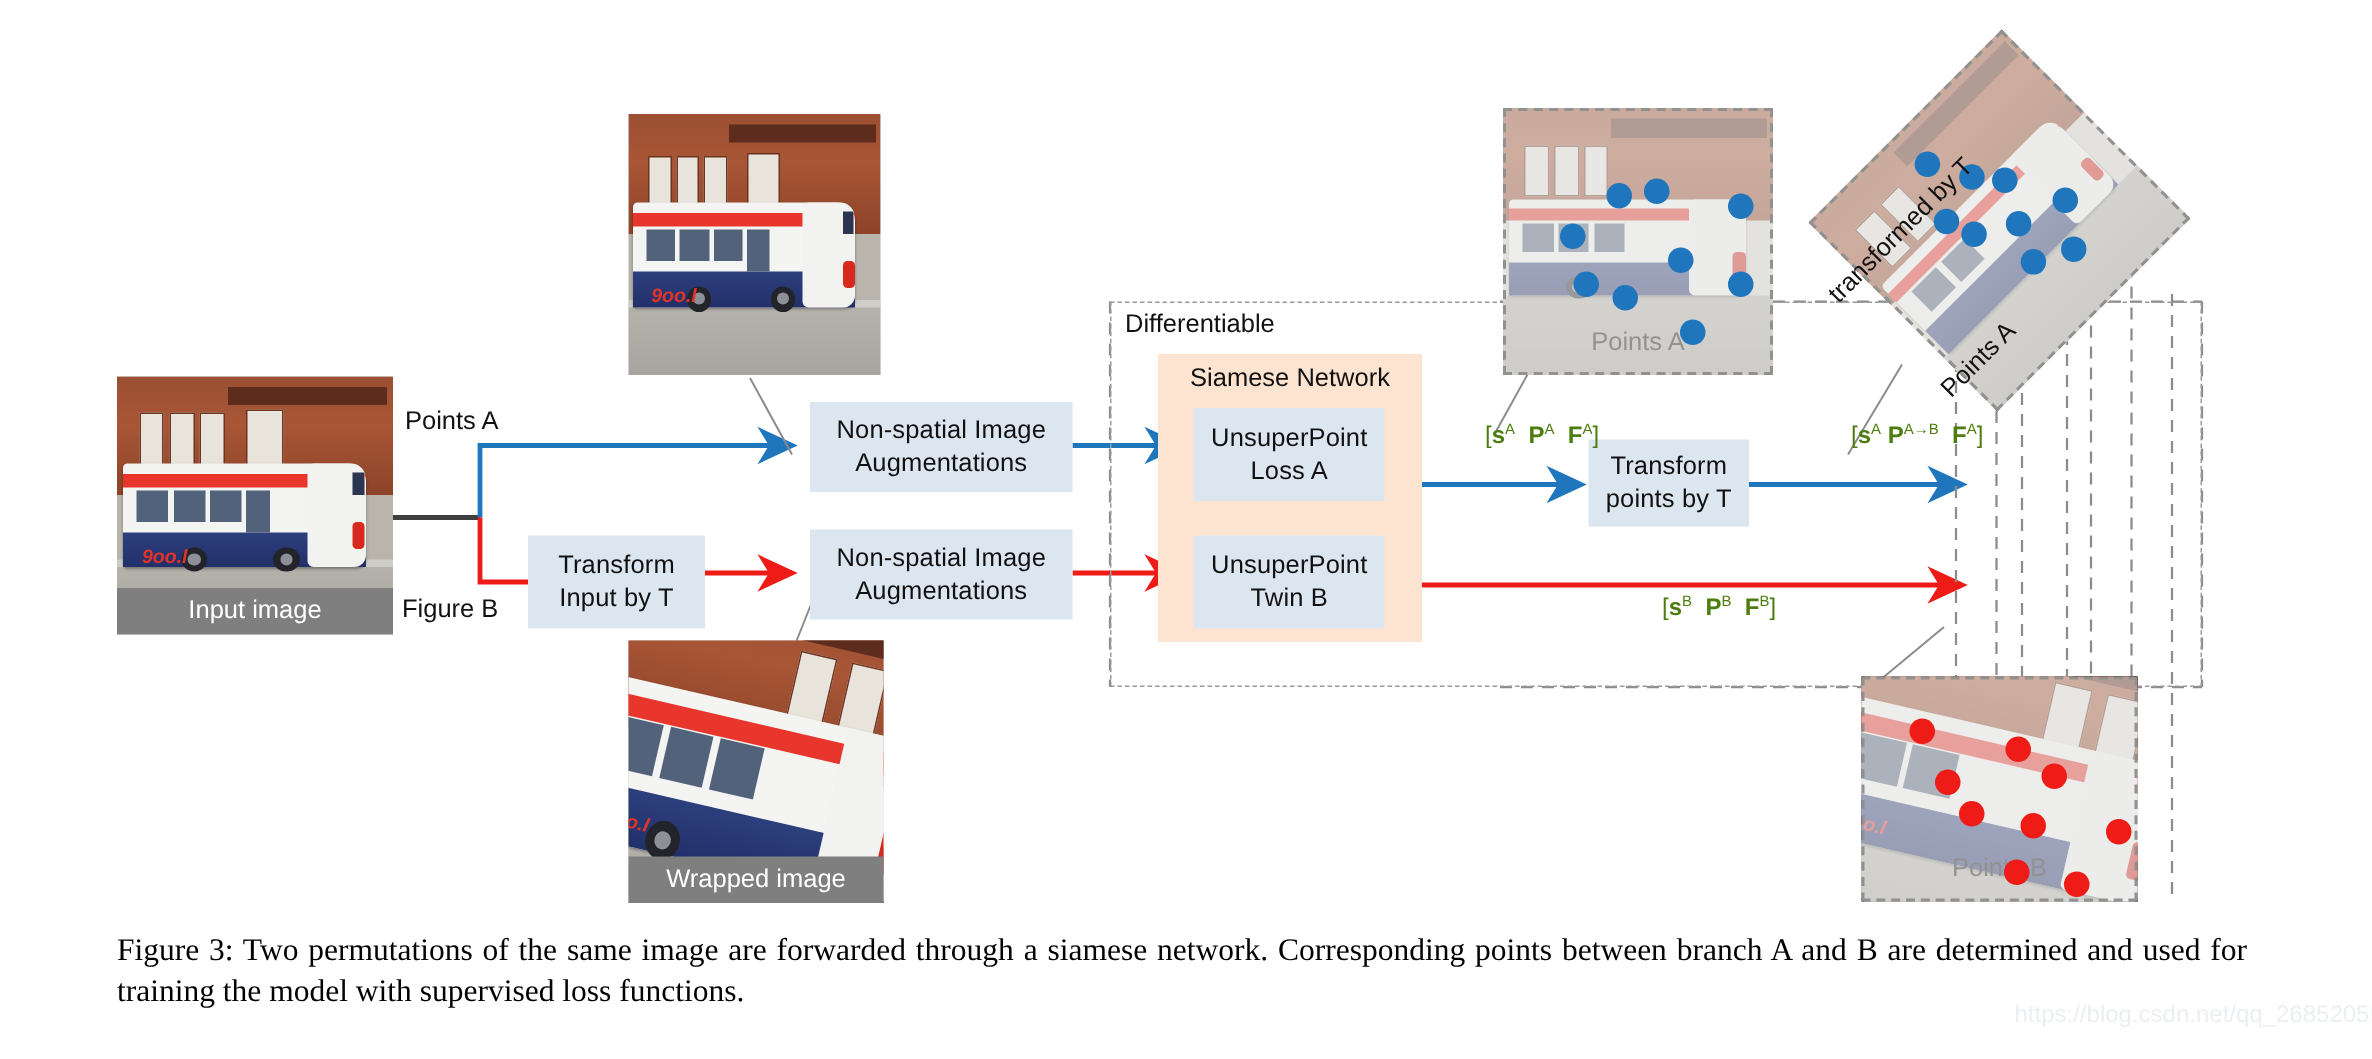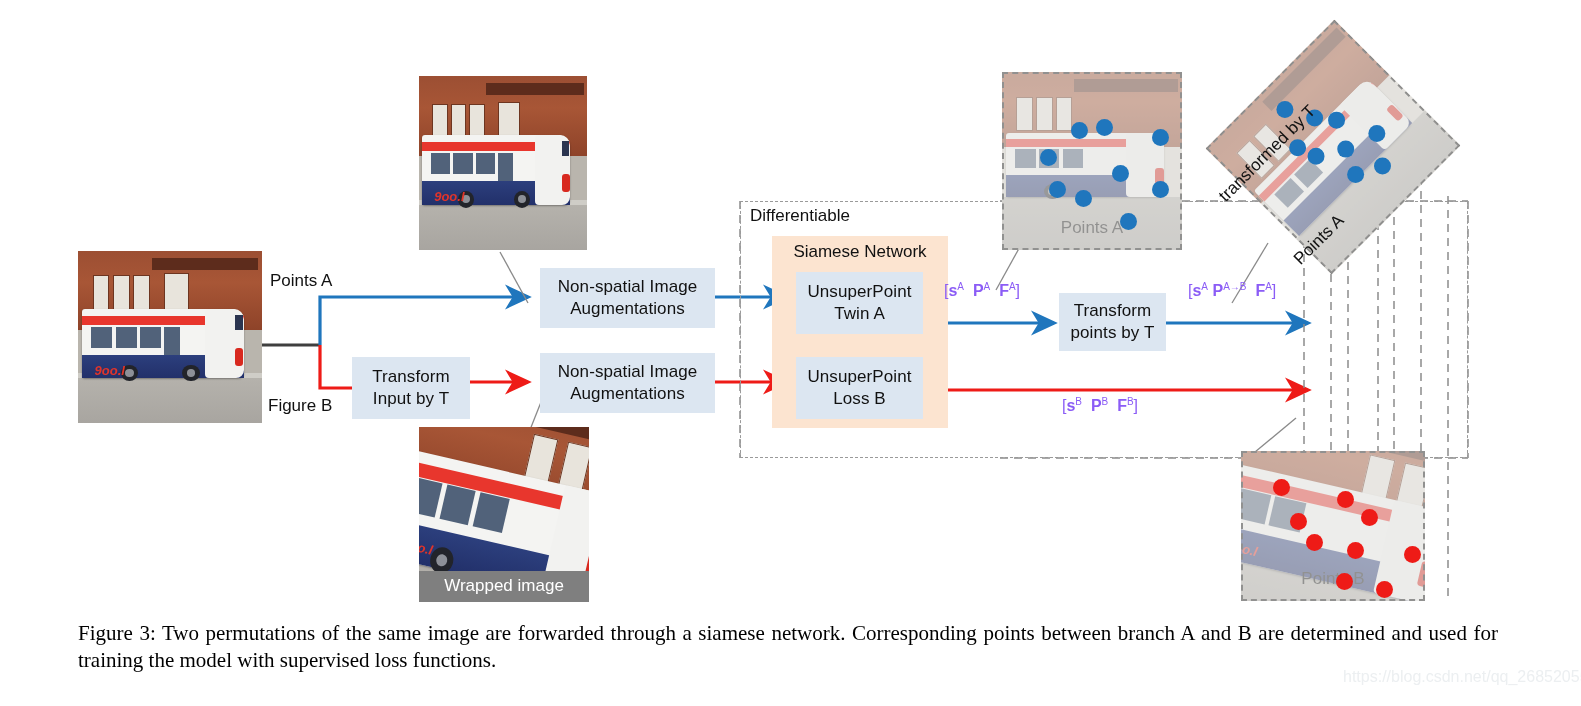--- a/index.html
+++ b/index.html
@@ -113,21 +113,21 @@
   .rot-label {
     position: absolute;
     font-size: 17px; color: #111;
     white-space: nowrap;
     transform: rotate(-45deg);
     transform-origin: 0 0;
   }
 
   
   .lbl { position: absolute; font-size: 17px; color: #111; white-space: nowrap; }
-  .tensor { position: absolute; font-size: 16px; color: #8b5cf6; white-space: nowrap; }
+  .tensor { position: absolute; font-size: 16px; color: #4d7c0f; white-space: nowrap; margin-left: 46px; }
   .tensor b { font-weight: bold; }
   .tensor sup { font-size: 10px; font-weight: normal; }
 
   
   .figcaption {
     position: absolute; left: 78px; top: 620px; width: 1420px;
     font-family: "Liberation Serif", serif;
     font-size: 21px;
     line-height: 1.30;
     color: #000;
@@ -242,20 +242,21 @@
         <div class="frontred"></div>
       </div>
       <div class="wheel" style="left:24%;">
           <i></i>
         </div>
       <div class="wheel" style="left:62%;">
           <i></i>
         </div>
       <div class="logo">9oo.l</div>
     </div>
+    <div class="photo-caption">Input image</div>
   </div>
 
   <div class="photo abs" style="left:419px; top:76px; width:168px; height:174px;">
     <div class="building"></div>
     <div class="fascia"></div>
     <div class="bldgwin" style="left:8%;  top:16%; width:8%; height:20%;"></div>
     <div class="bldgwin" style="left:19%; top:16%; width:8%; height:20%;"></div>
     <div class="bldgwin" style="left:30%; top:16%; width:8%; height:20%;"></div>
     <div class="bldgwin" style="left:47%; top:15%; width:12%; height:21%;"></div>
     <div class="road"></div>
@@ -336,28 +337,28 @@
   <div class="dashed-box abs" style="left:740px; top:201px; width:728px; height:257px;"></div>
   <div class="diff-title" style="left:750px; top:206px;">Differentiable</div>
 
   <div class="siamese abs" style="left:772px; top:236px; width:176px; height:192px;">
     <div class="siamese-title">Siamese Network</div>
   </div>
 
   <div class="pbox abs" style="left:796px; top:272px; width:127px; height:62px;">
     <div>
       <div>UnsuperPoint</div>
-      <div>Twin A</div>
+      <div>Loss A</div>
     </div>
   </div>
 
   <div class="pbox abs" style="left:796px; top:357px; width:127px; height:62px;">
     <div>
       <div>UnsuperPoint</div>
-      <div>Loss B</div>
+      <div>Twin B</div>
     </div>
   </div>
 
   <div class="pbox abs" style="left:1059px; top:293px; width:107px; height:58px;">
     <div>
       <div>Transform</div>
       <div>points by T</div>
     </div>
   </div>
 

